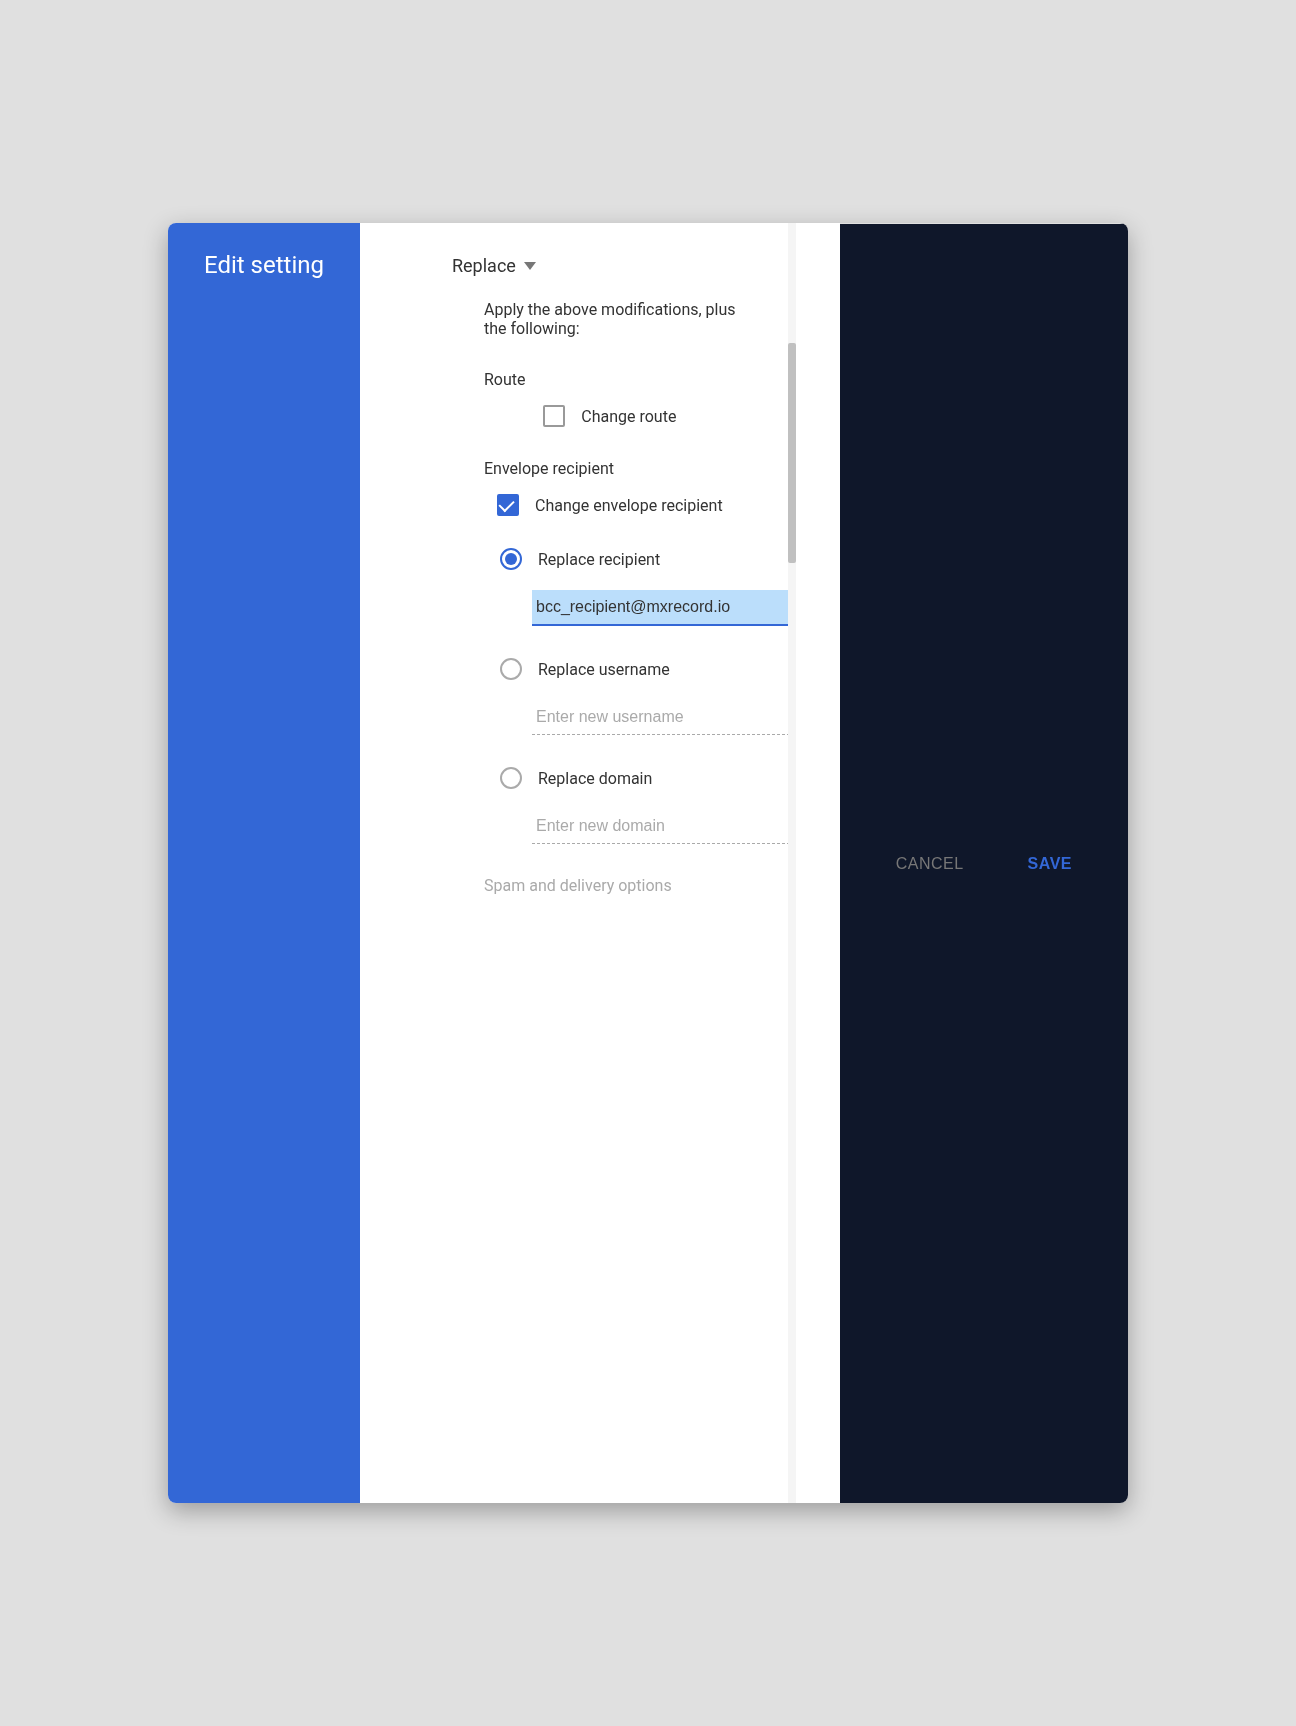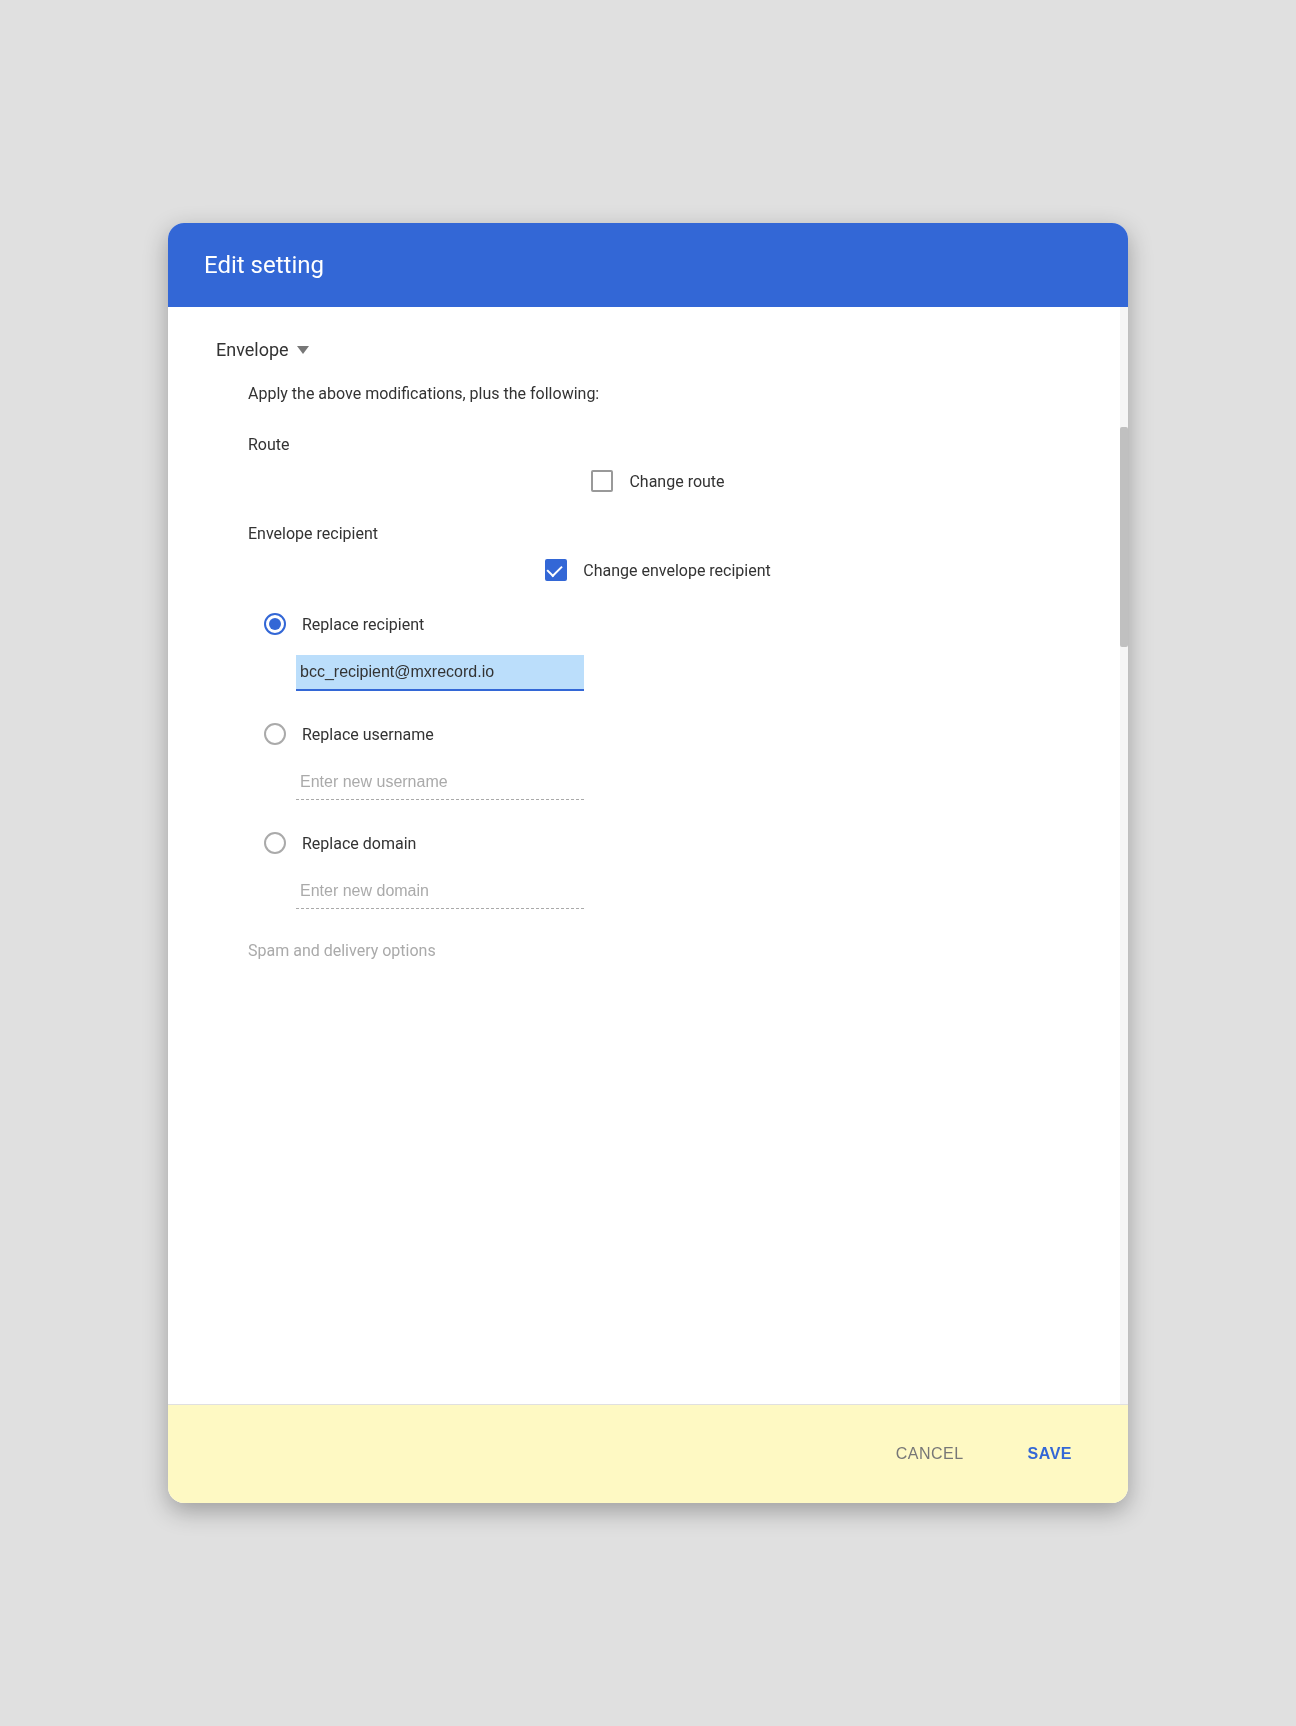--- a/index.html
+++ b/index.html
@@ -14,26 +14,27 @@
       display: flex;
       justify-content: center;
       align-items: center;
       min-height: 100vh;
     }
 
     .dialog {
       width: 960px;
       min-height: 1280px;
       background: #ffffff;
-      border-radius: 16px;
+      border-radius: 8px;
       box-shadow: 0 8px 24px rgba(0,0,0,0.3);
       display: flex;
-      flex-direction: column;
+      flex-direction: row;
       overflow: hidden;
       position: relative;
+      gap: 44px;
     }
 
     .dialog-header {
       background: #3367d6;
       padding: 28px 36px;
       flex-shrink: 0;
     }
 
     .dialog-title {
       color: #ffffff;
@@ -223,21 +224,21 @@
       margin-top: 16px;
     }
 
     .spam-label {
       font-size: 16px;
       color: #aaaaaa;
     }
 
     
     .dialog-footer {
-      background: #fef9c3;
+      background: #0f172a;
       padding: 28px 36px;
       display: flex;
       justify-content: flex-end;
       align-items: center;
       gap: 24px;
       border-top: 1px solid #e0e0e0;
       flex-shrink: 0;
     }
 
     .btn-cancel {
@@ -289,21 +290,21 @@
 <div class="dialog">
 
   <div class="dialog-header">
     <h1 class="dialog-title">Edit setting</h1>
   </div>
 
   <div class="dialog-body">
     <div class="content-area">
 
       <div class="advanced-toggle">
-        <span class="advanced-label">Envelope</span>
+        <span class="advanced-label">Replace</span>
         <div class="dropdown-arrow"></div>
       </div>
 
       <p class="apply-text">Apply the above modifications, plus the following:</p>
 
       <p class="section-label">Route</p>
       <div class="checkbox-row">
         <div class="checkbox-box"></div>
         <span class="checkbox-label">Change route</span>
       </div>

